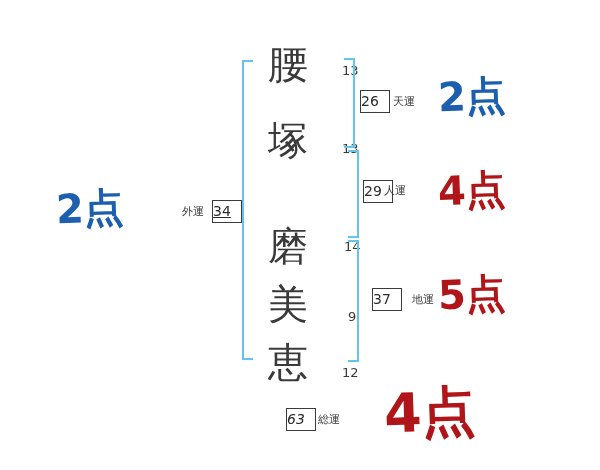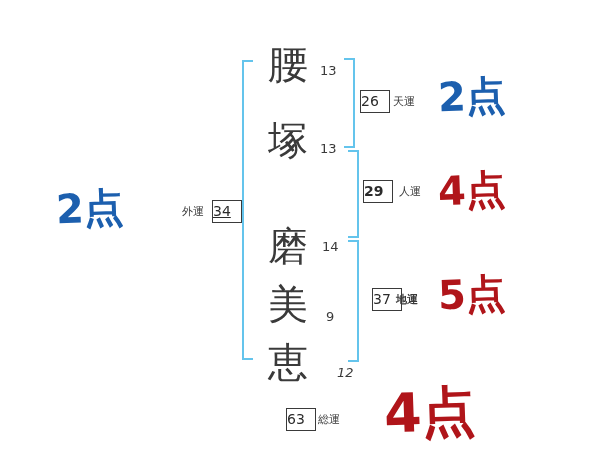--- a/index.html
+++ b/index.html
@@ -6,21 +6,21 @@
   body{
     width:600px;height:470px;position:relative;background:#ffffff;
     font-family:"DejaVu Sans",sans-serif;overflow:hidden;
   }
   .abs{position:absolute;}
   .kanji{
     font-size:40px;color:#3a3a3a;font-weight:500;line-height:1;
     letter-spacing:0;
   }
   .stroke-num{
-    font-size:13px;color:#3a3a3a;line-height:1;
+    font-size:13px;color:#3a3a3a;line-height:1;margin-left:22px;
   }
   .num-box{
     border:1.5px solid #3a3a3a;background:#fff;color:#2b2b2b;
     font-size:14px;line-height:20px;text-align:left;
     width:28px;height:21px;
   }
   .box-label{
     font-size:11px;color:#3a3a3a;line-height:1;
   }
   .bracket-r{
@@ -45,40 +45,40 @@
 <div class="abs kanji" style="left:268px;top:44px;">腰</div>
 <div class="abs kanji" style="left:268px;top:120px;">塚</div>
 <div class="abs kanji" style="left:268px;top:226px;">磨</div>
 <div class="abs kanji" style="left:268px;top:284px;">美</div>
 <div class="abs kanji" style="left:268px;top:342px;">恵</div>
 
 <div class="abs stroke-num" style="left:320px;top:64px;">13</div>
 <div class="abs stroke-num" style="left:320px;top:142px;">13</div>
 <div class="abs stroke-num" style="left:322px;top:240px;">14</div>
 <div class="abs stroke-num" style="left:326px;top:310px;">9</div>
-<div class="abs stroke-num" style="left:337px;top:366px;font-style:italic;">12</div>
+<div class="abs stroke-num" style="left:320px;top:366px;">12</div>
 
 <div class="abs bracket-r" style="left:344px;top:58px;height:86px;"></div>
 <div class="abs bracket-r" style="left:348px;top:150px;height:84px;"></div>
 <div class="abs bracket-r" style="left:348px;top:240px;height:118px;"></div>
 
 <div class="abs bracket-l" style="left:242px;top:60px;height:296px;"></div>
 
 <div class="abs num-box" style="left:360px;top:90px;">26</div>
 <div class="abs box-label" style="left:393px;top:96px;text-align:right;">天運</div>
 
-<div class="abs num-box" style="left:363px;top:180px;font-weight:bold;">29</div>
-<div class="abs box-label" style="left:399px;top:186px;">人運</div>
+<div class="abs num-box" style="left:363px;top:180px;">29</div>
+<div class="abs box-label" style="left:384px;top:186px;font-family:Liberation Mono, monospace;">人運</div>
 
 <div class="abs num-box" style="left:372px;top:288px;">37</div>
-<div class="abs box-label" style="left:396px;top:294px;font-weight:bold;">地運</div>
+<div class="abs box-label" style="left:412px;top:294px;">地運</div>
 
 <div class="abs num-box" style="left:212px;top:200px;text-decoration:underline;">34</div>
 <div class="abs box-label" style="left:182px;top:206px;font-family:Liberation Serif, serif;">外運</div>
 
-<div class="abs num-box" style="left:286px;top:408px;">63</div>
+<div class="abs num-box" style="left:286px;top:408px;font-style:italic;">63</div>
 <div class="abs box-label" style="left:318px;top:414px;">総運</div>
 
 <div class="abs score score-blue" style="left:438px;top:76px;">2点</div>
 <div class="abs score score-red" style="left:438px;top:170px;">4点</div>
 <div class="abs score score-red" style="left:438px;top:274px;">5点</div>
 <div class="abs score score-blue" style="left:56px;top:188px;">2点</div>
 <div class="abs score score-red score-big" style="left:384px;top:386px;">4点</div>
 
 </body></html>

